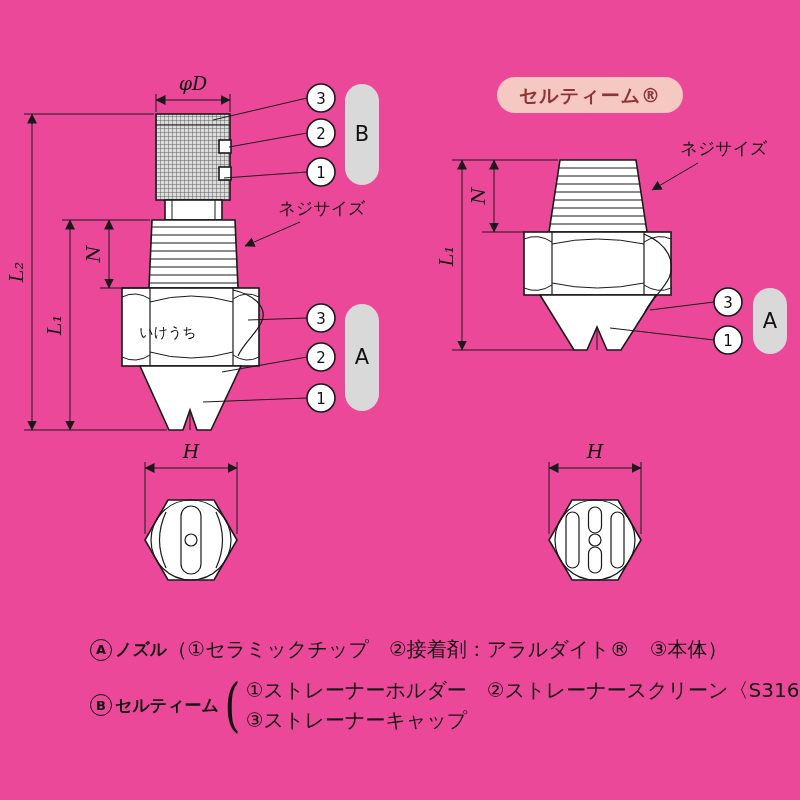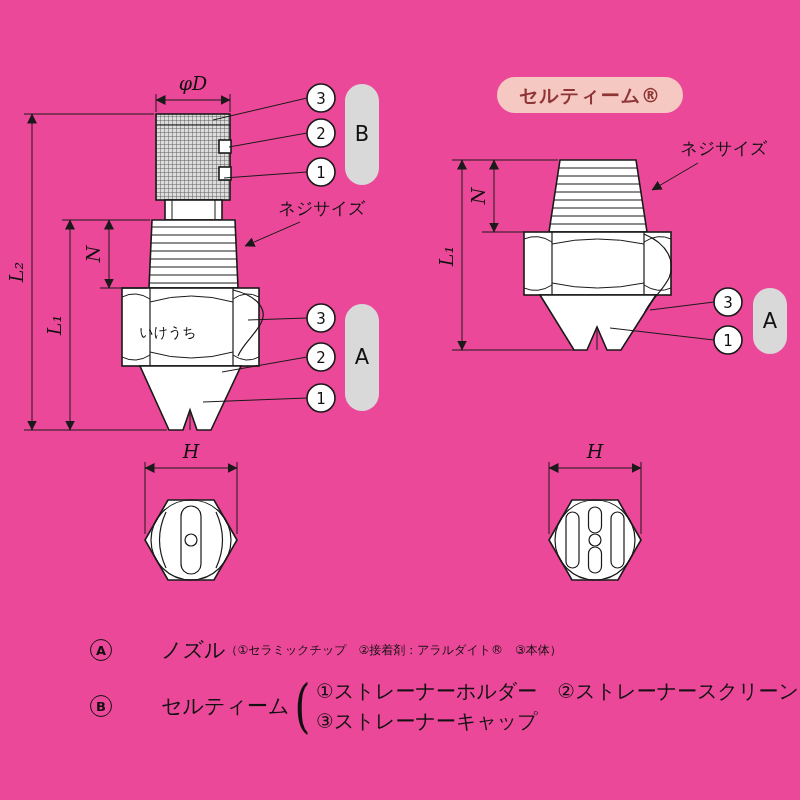--- a/index.html
+++ b/index.html
@@ -31,22 +31,22 @@
   
   .legend { position: absolute; left: 90px; top: 636px; }
   .legend-row-a { display: flex; align-items: center; font-size: 20px; }
   .legend-row-b { display: flex; align-items: center; margin-top: 12px; font-size: 20px; }
   .circ-mark {
     display: inline-flex; width: 20px; height: 20px; flex: none;
     border: 1.7px solid #111; border-radius: 50%;
     align-items: center; justify-content: center;
     font-size: 13px; font-weight: bold; margin-right: 3px;
   }
-  .legend-title { font-weight: normal; font-size: 21px; white-space: nowrap; margin-left: 46px; }
-  .legend-body  { font-size: 12px; white-space: nowrap; }
+  .legend-title { font-weight: bold; font-size: 17px; white-space: nowrap; }
+  .legend-body  { font-size: 20px; white-space: nowrap; }
   .big-paren {
     font-family: "DejaVu Serif", serif; font-size: 58px; line-height: 0.9;
     transform: scaleX(0.7); margin: 0 2px; font-weight: normal;
   }
   .b-lines { display: flex; flex-direction: column; font-size: 20px; line-height: 1.5; white-space: nowrap; }
 </style>
 </head>
 <body>
 
 <div class="page">

